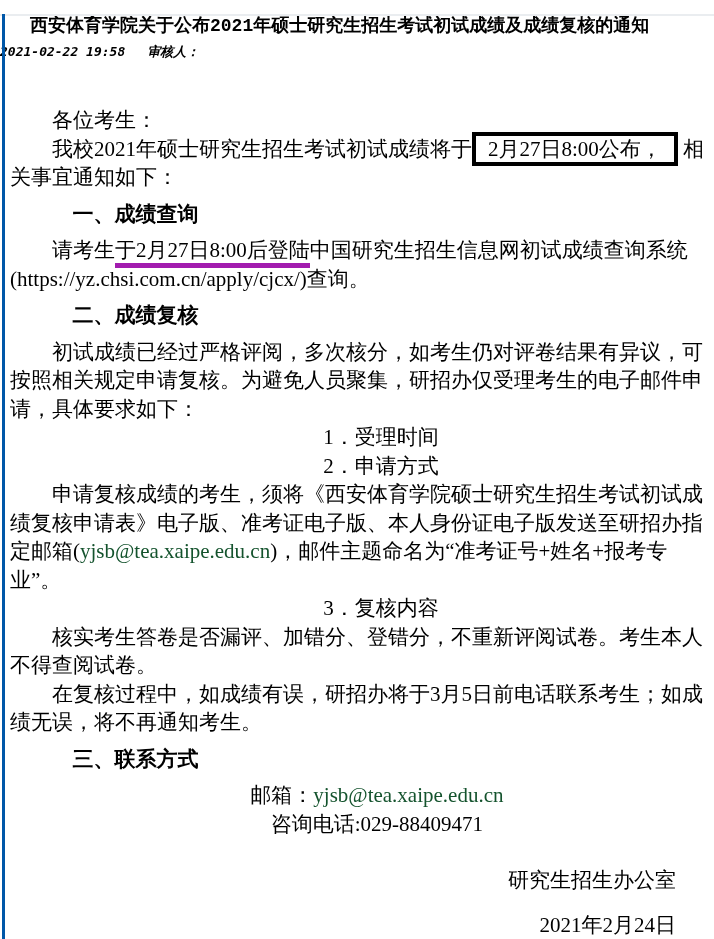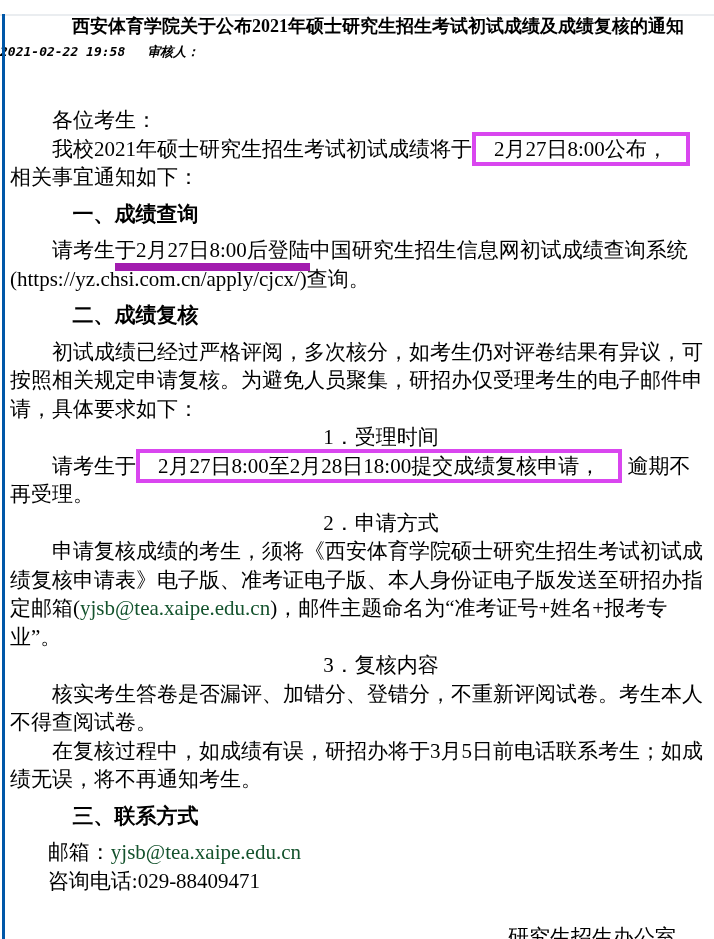--- a/index.html
+++ b/index.html
@@ -6,42 +6,42 @@
   body{
     width:714px;height:939px;background:#ffffff;color:#000;
     font-family:"Liberation Serif","DejaVu Serif",serif;
     overflow:hidden;position:relative;
   }
   .page{box-sizing:border-box;width:714px;height:939px;position:relative;background:#fff;}
   .edge-top{position:absolute;top:0;left:0;right:0;height:2px;background:#eaedf0;}
   .edge-left{position:absolute;top:0;bottom:0;left:2px;width:3px;background:#0057a8;}
 
   .doc-title{
-    margin:14px 30px 0 30px;text-align:right;
-    font-family:Liberation Serif, serif;
+    margin:14px 30px 0 30px;text-align:left;
+    font-family:Liberation Mono, monospace;
     font-weight:bold;font-size:18px;line-height:24px;letter-spacing:0px;
   }
   .meta{
     margin-top:6px;text-align:left;padding-right:58px;
     font-family:"DejaVu Sans Mono","Liberation Mono",monospace;
     font-weight:bold;font-size:13px;line-height:16px;font-style:italic;
   }
   .meta .gap{display:inline-block;width:22px;}
 
   .content{
     margin-top:46px;padding:0 8px 0 10px;
     font-size:21px;line-height:28.5px;
   }
   .p{margin:0;text-indent:2em;}
   .sec-head{margin:8px;text-indent:2.6em;font-weight:bold;}
   .sub-head{margin:0;text-indent:2.2em;text-align:center;}
-  .contact{margin:0;text-indent:1.8em;}
+  .contact{margin:0;text-indent:1.8em;text-align:center;}
 
-  .red-box{border:4px solid #d946ef;padding:1px 18px;}
-  .red-underline{border-bottom:8px solid #a21caf;padding-bottom:1px;}
+  .red-box{border:4px solid #000000;padding:1px 12px;}
+  .red-underline{border-bottom:5px solid #a21caf;padding-bottom:1px;}
   .link{color:#14532d;text-decoration:none;cursor:pointer;}
 
   .signature{margin-top:28px;text-align:right;padding-right:14px;}
   .signature div{margin:16px;}
 </style>
 </head>
 <body>
 
 <div class="page">
   <div class="edge-top"></div>
@@ -62,21 +62,20 @@
     <p class="sec-head">一、成绩查询</p>
 
     <p class="p"><span>请考生</span><span class="red-underline">于2月27日8:00后登陆</span><span>中国研究生招生信息网初试成绩查询系统(https://yz.chsi.com.cn/apply/cjcx/)查询。</span></p>
 
     <p class="sec-head">二、成绩复核</p>
 
     <p class="p">初试成绩已经过严格评阅，多次核分，如考生仍对评卷结果有异议，可按照相关规定申请复核。为避免人员聚集，研招办仅受理考生的电子邮件申请，具体要求如下：</p>
 
     <p class="sub-head">1．受理时间</p>
 
-    <p class="p"><span>请考生于</span><span class="red-box"><span>2月27日8:00至2月28日18:00提交成绩复核申请，</span></span><span> 逾期不再受理。</span></p>
 
     <p class="sub-head">2．申请方式</p>
 
     <p class="p"><span>申请复核成绩的考生，须将《西安体育学院硕士研究生招生考试初试成绩复核申请表》电子版、准考证电子版、本人身份证电子版发送至研招办指定邮箱(</span><a class="link">yjsb@tea.xaipe.edu.cn</a><span>)，邮件主题命名为“准考证号+姓名+报考专业”。</span></p>
 
     <p class="sub-head">3．复核内容</p>
 
     <p class="p">核实考生答卷是否漏评、加错分、登错分，不重新评阅试卷。考生本人不得查阅试卷。</p>
 
 

